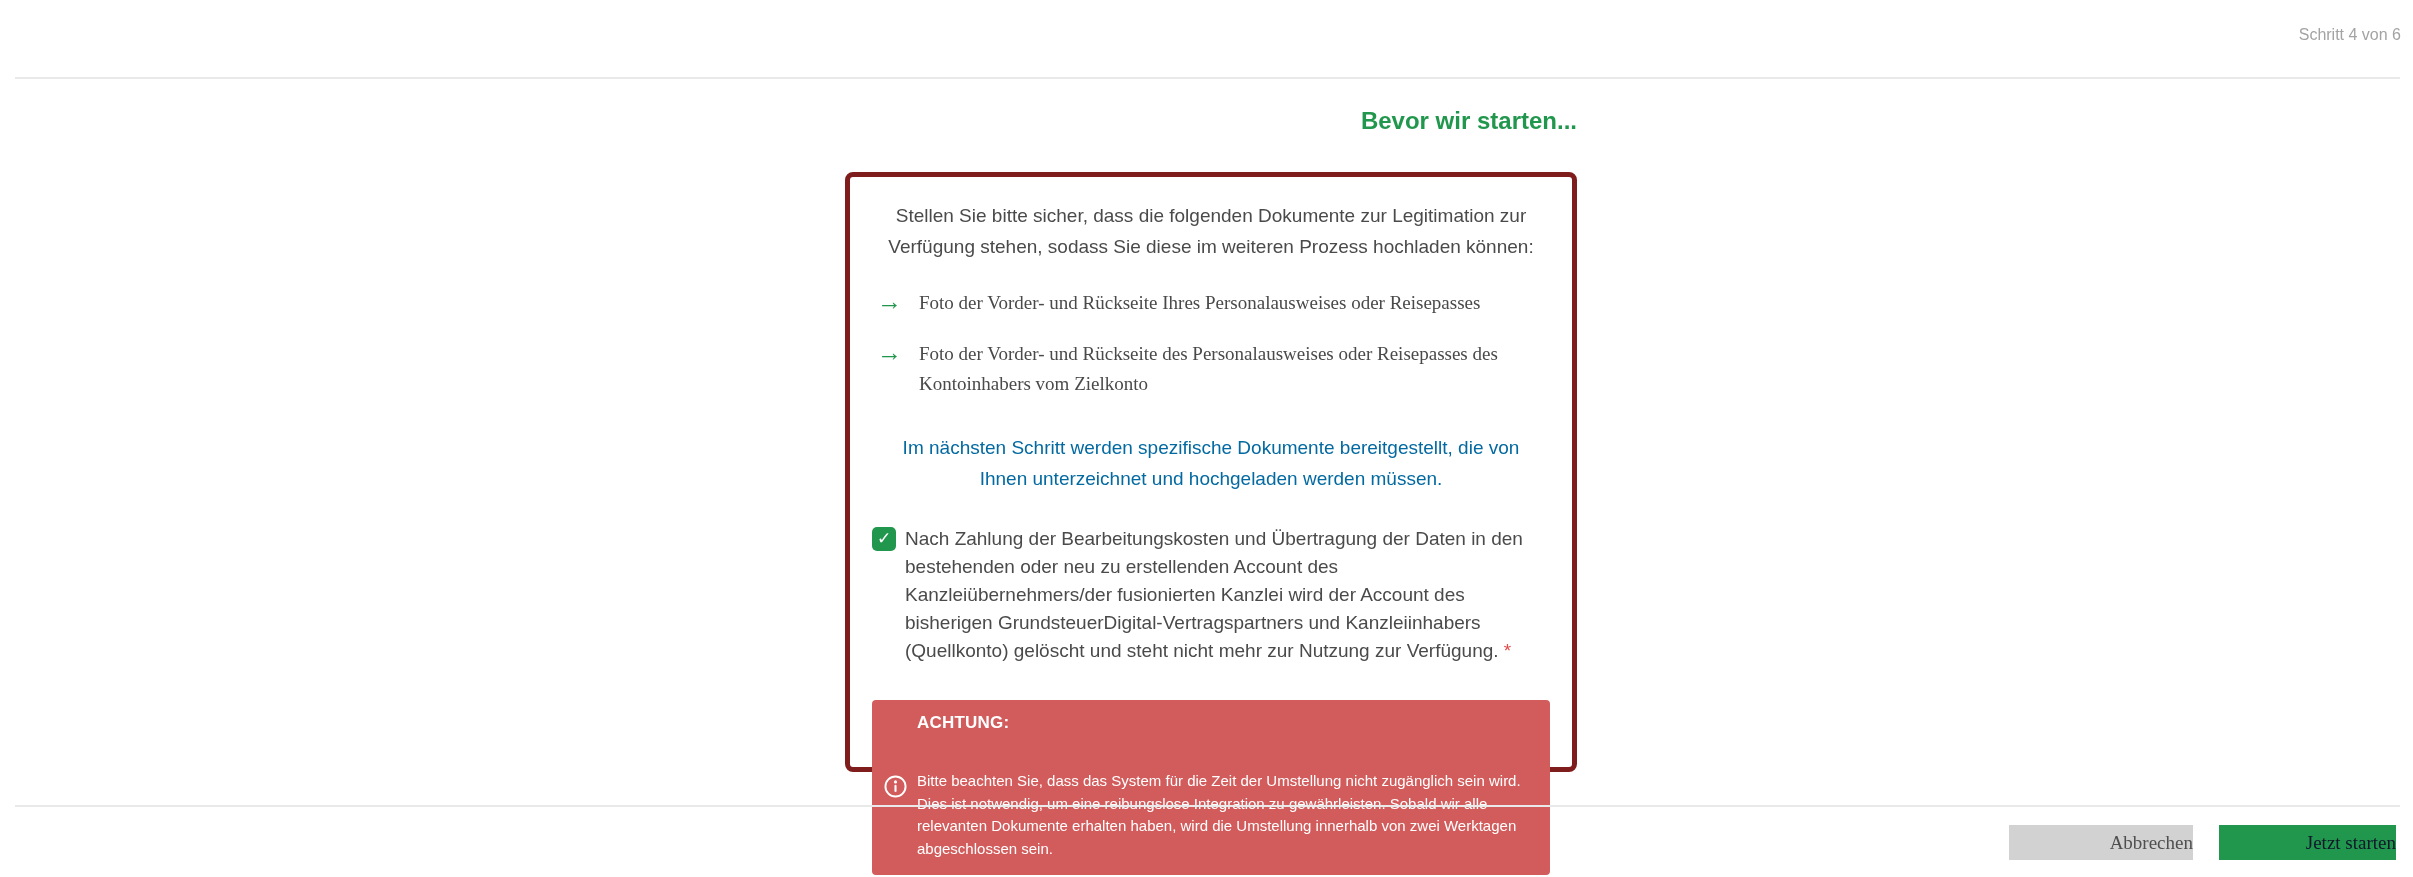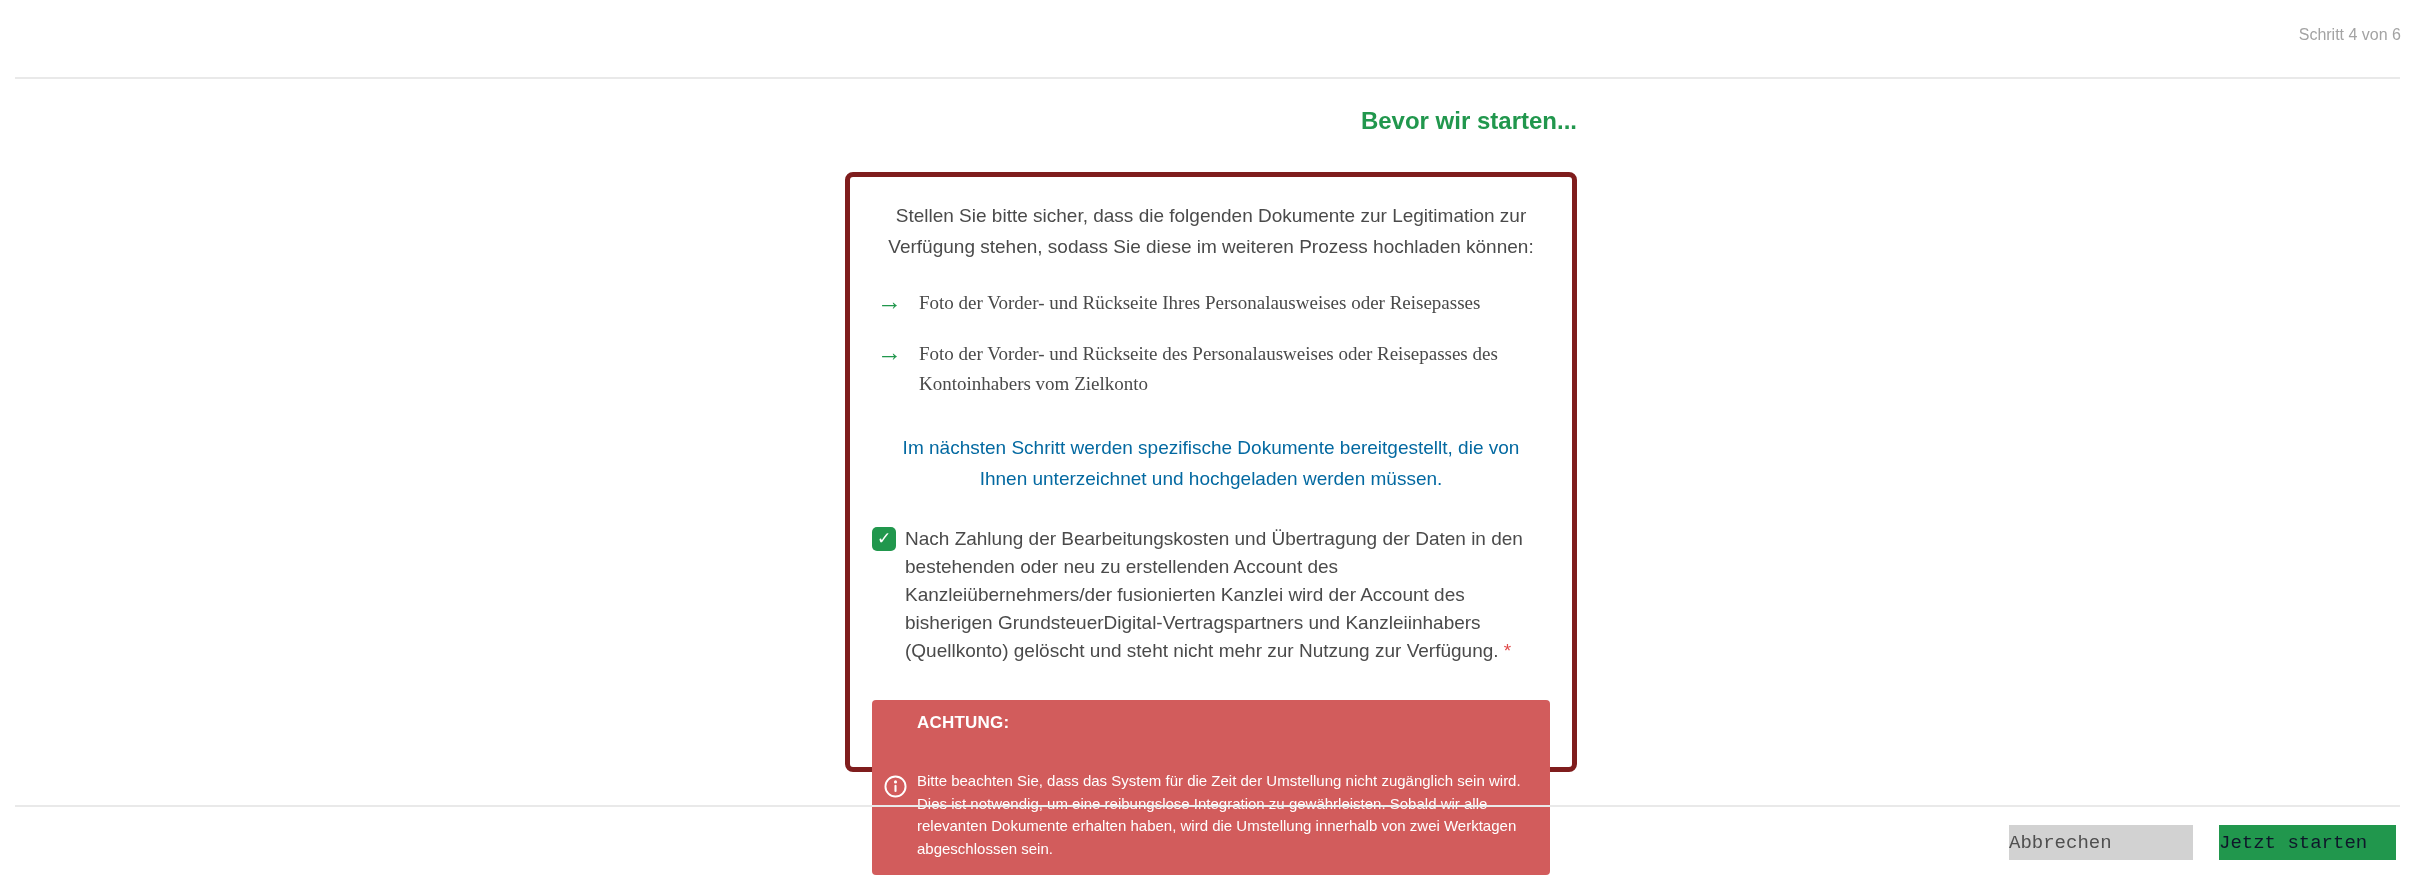--- a/index.html
+++ b/index.html
@@ -155,23 +155,23 @@
     line-height: 22.5px;
     margin-top: 37px;
   }
 
   
   .btn {
     position: absolute;
     top: 825px;
     height: 35px;
     border: none;
-    font-family: Liberation Mono, monospace;
-    font-size: 19px;
-    text-align: left;
+    font-family: Liberation Serif, serif;
+    font-size: 19px;
+    text-align: right;
     cursor: pointer;
   }
   .btn-cancel {
     left: 2009px;
     width: 184px;
     background: #d2d2d2;
     color: #4f4f4f;
   }
   .btn-start {
     left: 2219px;

